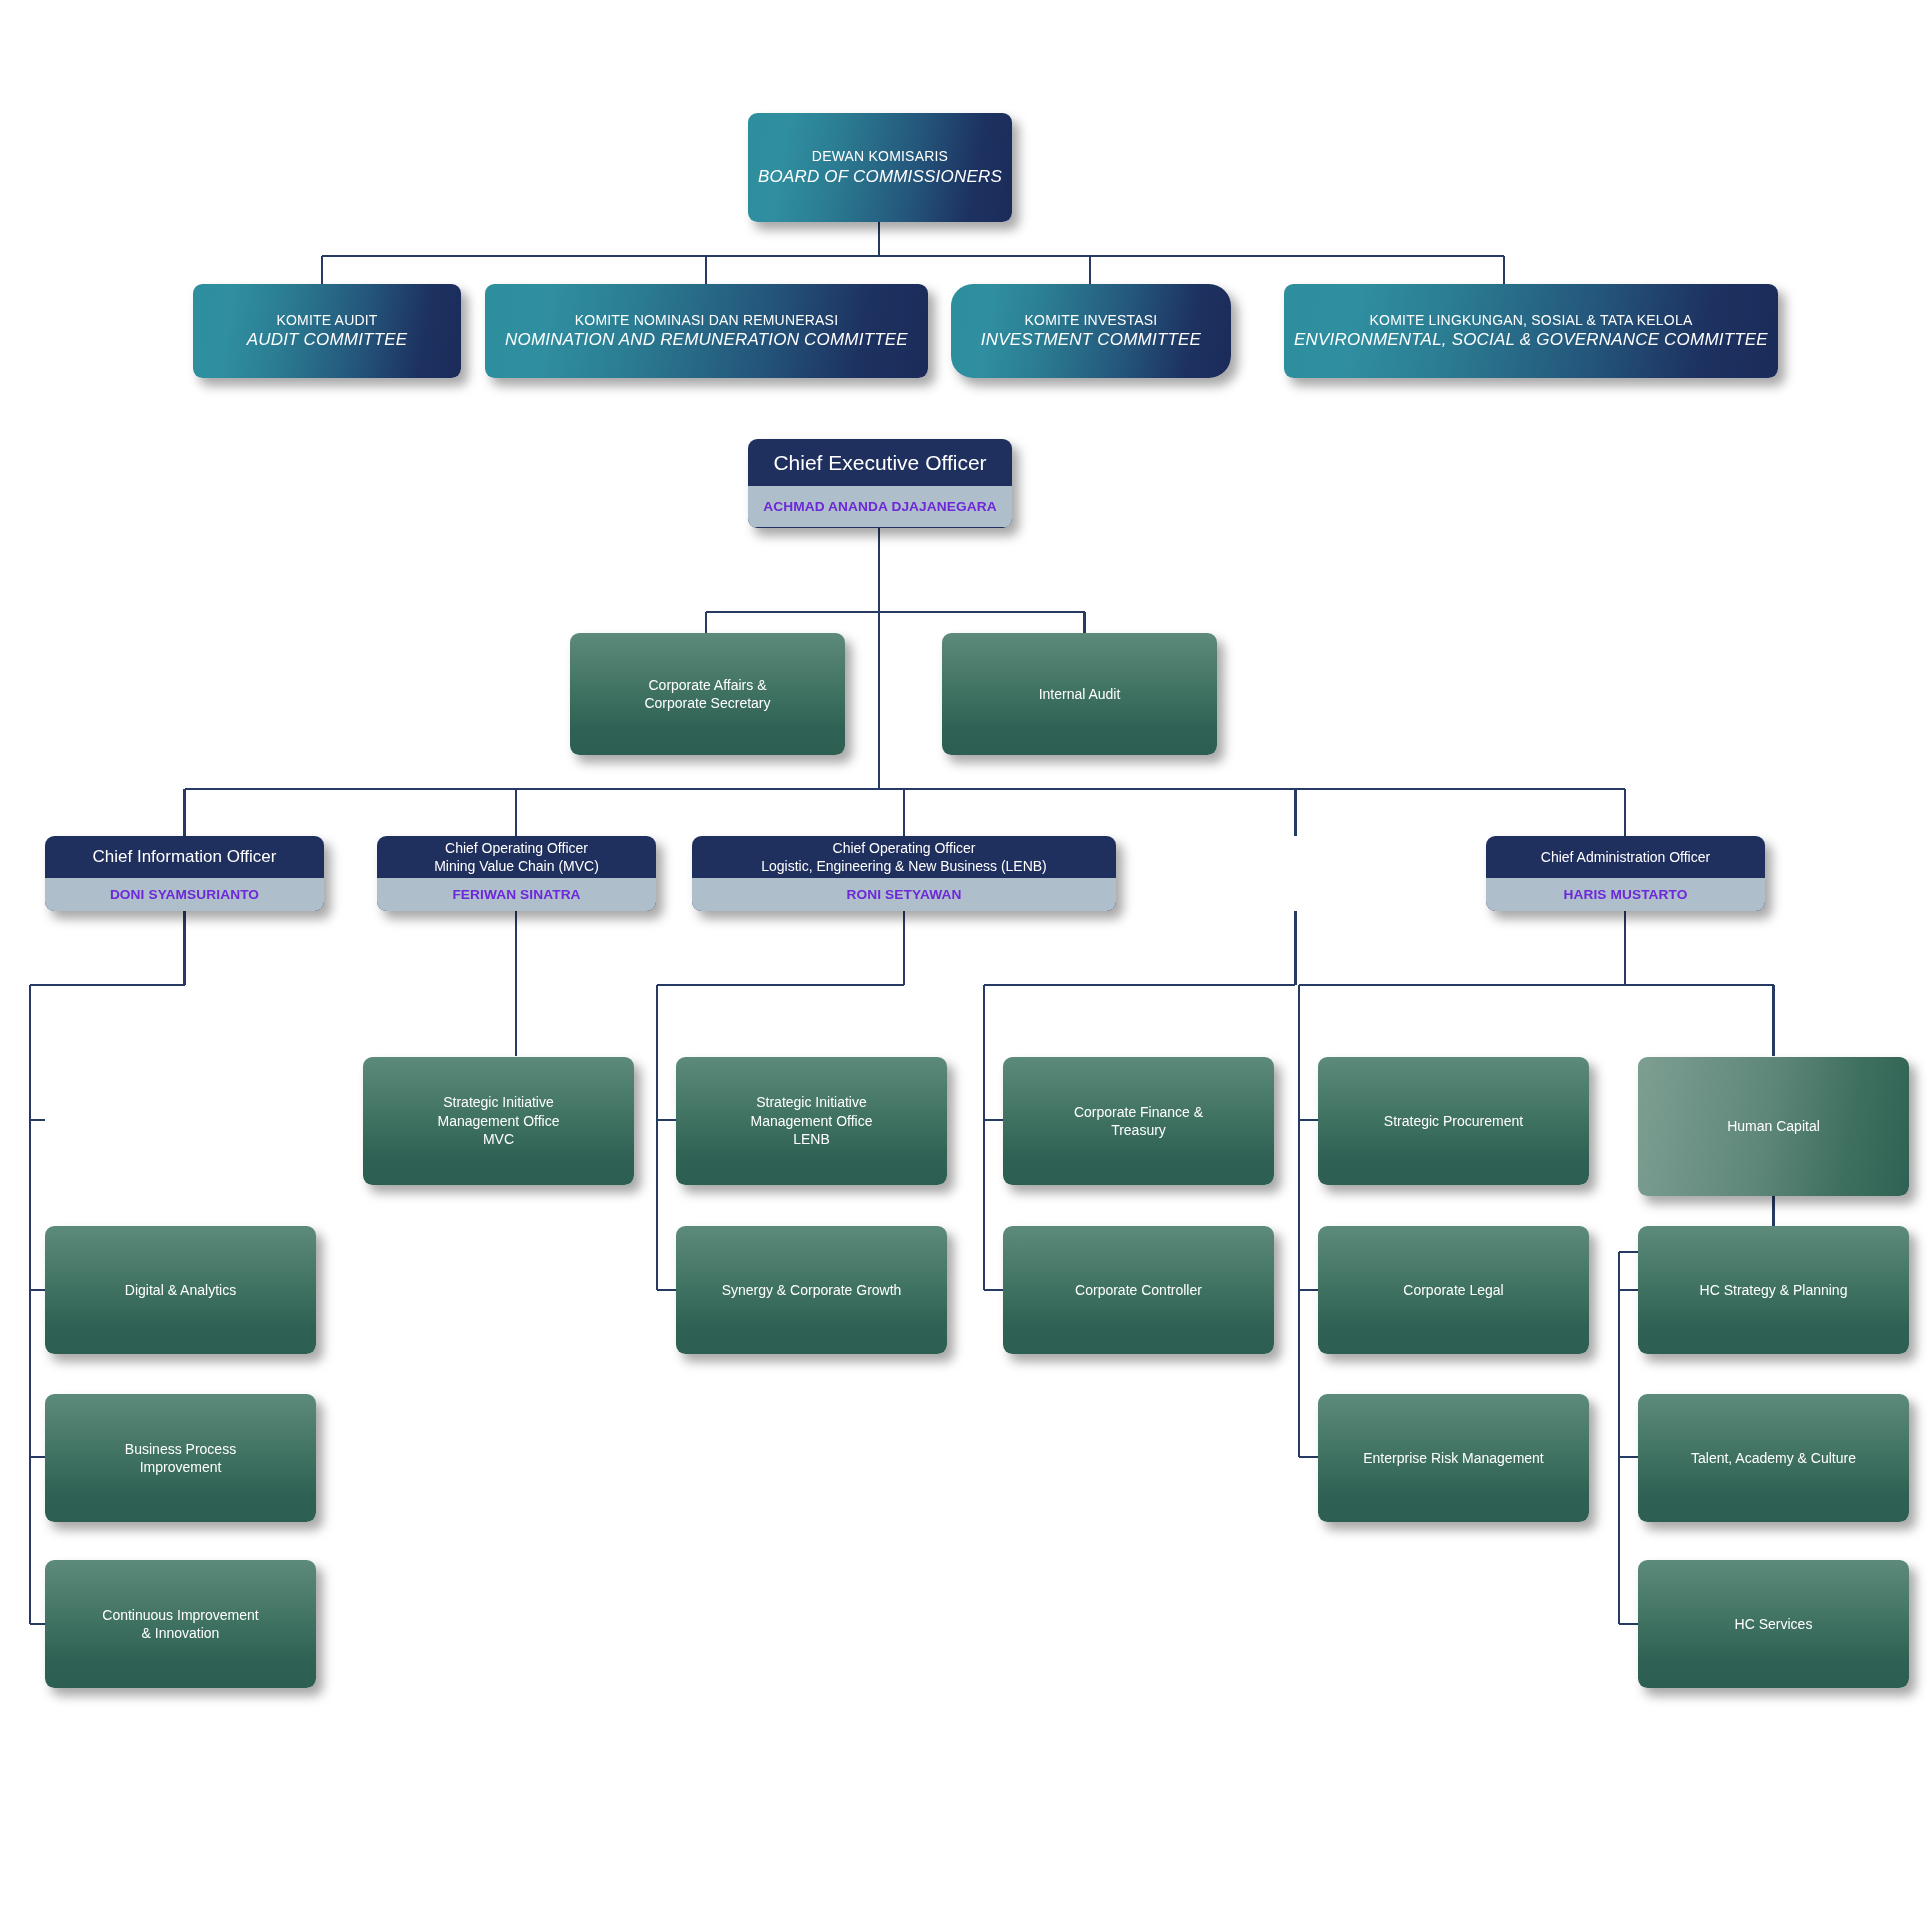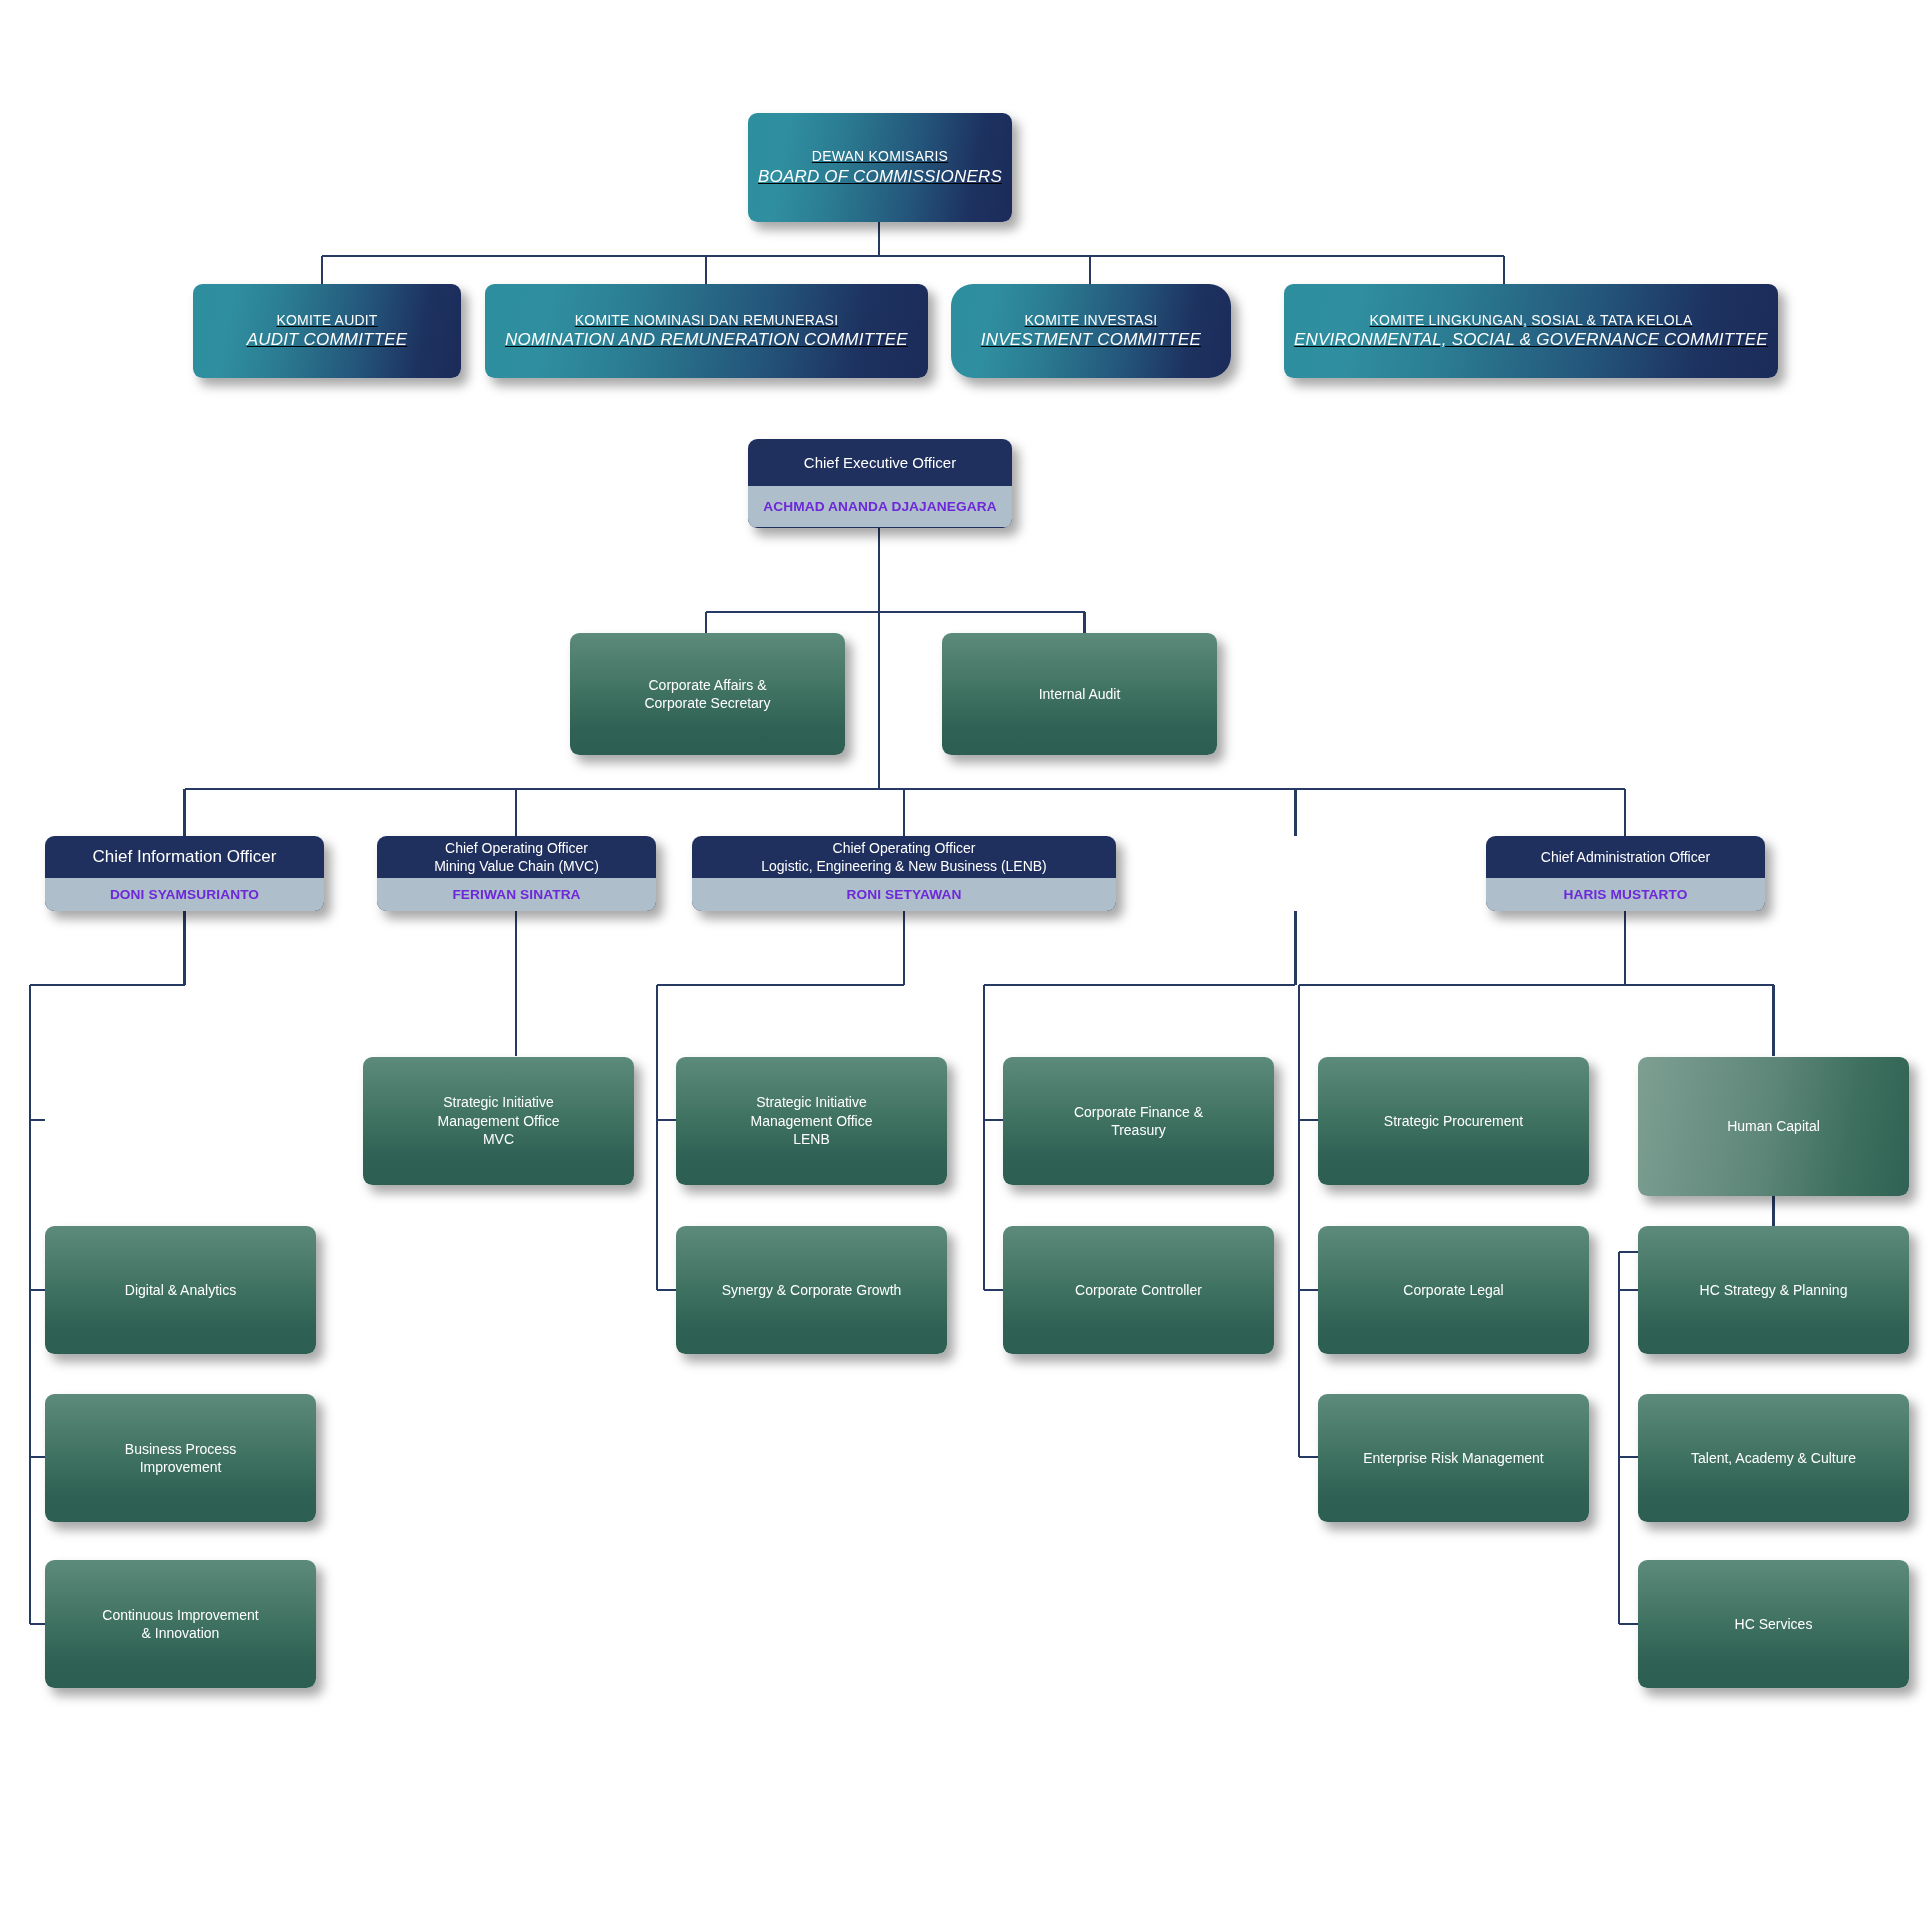--- a/index.html
+++ b/index.html
@@ -7,21 +7,21 @@
   #stage{position:relative;width:1928px;height:1928px;background:#ffffff;overflow:hidden;}
   #wires{position:absolute;left:0;top:0;width:1928px;height:1928px;pointer-events:none;}
 
   .node{position:absolute;box-sizing:border-box;border-radius:9.4px;
         box-shadow:6.6px 7.5px 10.4px rgba(0,0,0,.34);
         display:flex;flex-direction:column;overflow:hidden;}
   .node .body{flex:1;display:flex;align-items:center;justify-content:center;text-align:center;
               line-height:1.32;padding:3.8px 9.4px;box-sizing:border-box;}
 
   
-  .gov{background:linear-gradient(100deg,#2d8e9e 0%,#2f8fa0 14%,#2b7c92 34%,#24567b 62%,#1d3260 84%,#1b2b5a 100%);text-decoration:underline;}
+  .gov{background:linear-gradient(100deg,#2d8e9e 0%,#2f8fa0 14%,#2b7c92 34%,#24567b 62%,#1d3260 84%,#1b2b5a 100%);}
   .gov .body{color:#ffffff;}
   .gov .l1{font-size:14px;letter-spacing:0.2px;}
   .gov .l2{font-size:17px;font-style:italic;letter-spacing:0.2px;text-align:center;}
 
   
   .officer{background:#1f2f5e;}
   .officer .title{color:#ffffff;display:flex;align-items:center;justify-content:center;text-align:center;
                   line-height:1.3;padding:2.8px 7.5px;box-sizing:border-box;}
   .officer .name{background:#aebecb;color:#6d28d9;font-weight:bold;font-size:13.7px;
                  letter-spacing:0.1px;display:flex;align-items:center;justify-content:center;
@@ -137,21 +137,21 @@
   <div class="node gov" style="left:1284px;top:284px;width:494px;height:94px;">
     <div class="body">
       <div>
         <div class="l1">KOMITE LINGKUNGAN, SOSIAL &amp; TATA KELOLA</div>
         <div class="l2">ENVIRONMENTAL, SOCIAL &amp; GOVERNANCE COMMITTEE</div>
       </div>
     </div>
   </div>
 
   <div class="node officer" style="left:748px;top:439px;width:264px;height:89px;">
-    <div class="title" style="height:47px;font-size:15px;">Chief Executive Officer</div>
+    <div class="title" style="height:47px;font-size:21px;">Chief Executive Officer</div>
     <div class="name" style="height:41px;">ACHMAD ANANDA DJAJANEGARA</div>
   </div>
 
   <div class="node unit" style="left:570px;top:633px;width:275px;height:122px;">
     <div class="body">
       <span class="nl">Corporate Affairs &amp;<br>Corporate Secretary</span>
     </div>
   </div>
 
   <div class="node unit" style="left:942px;top:633px;width:275px;height:122px;">

